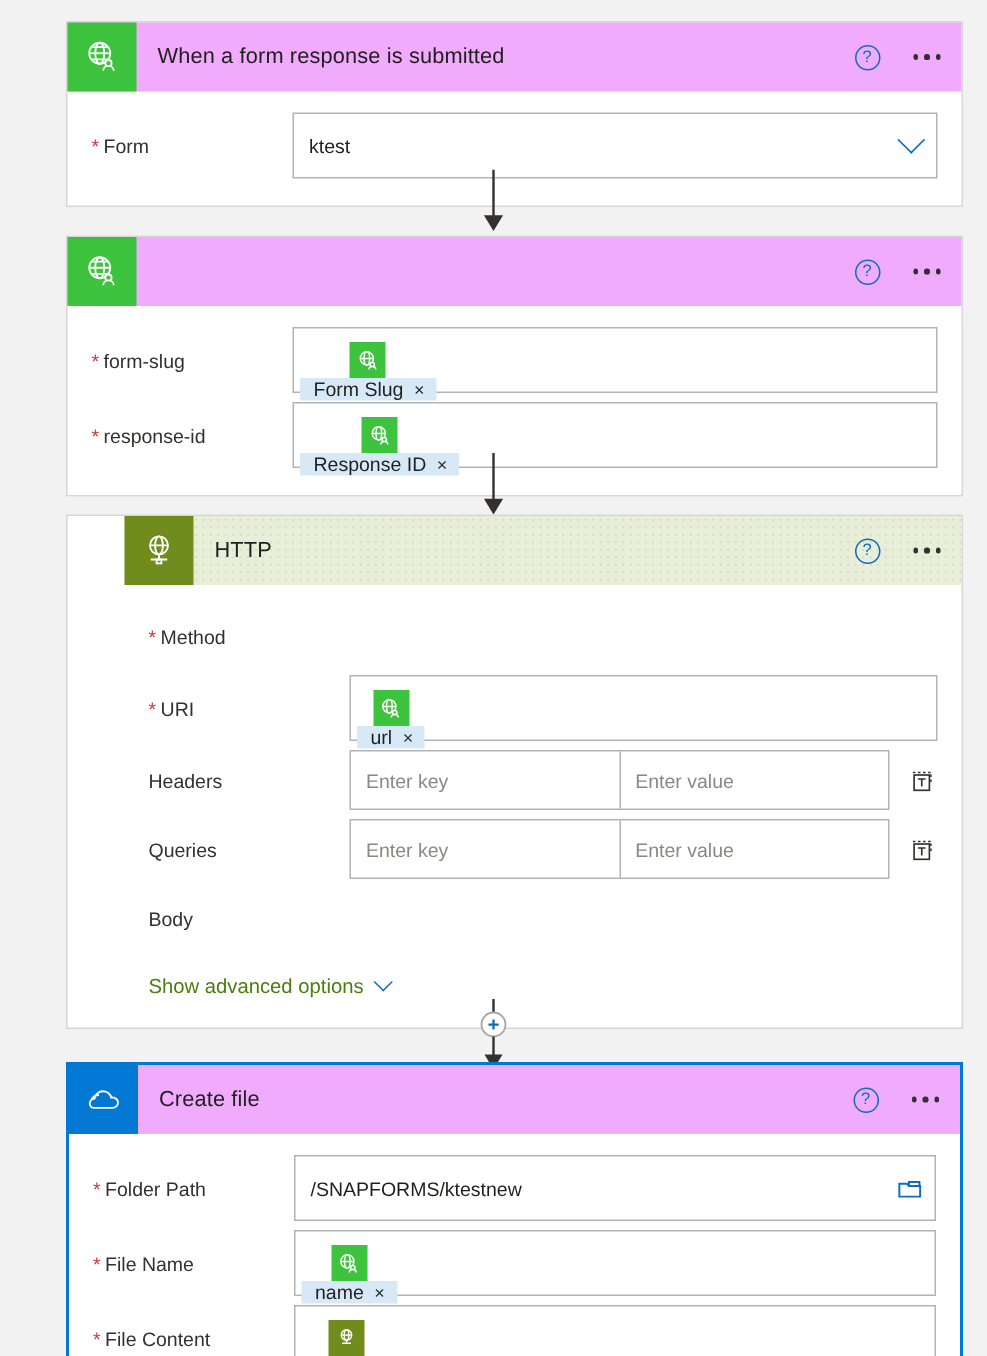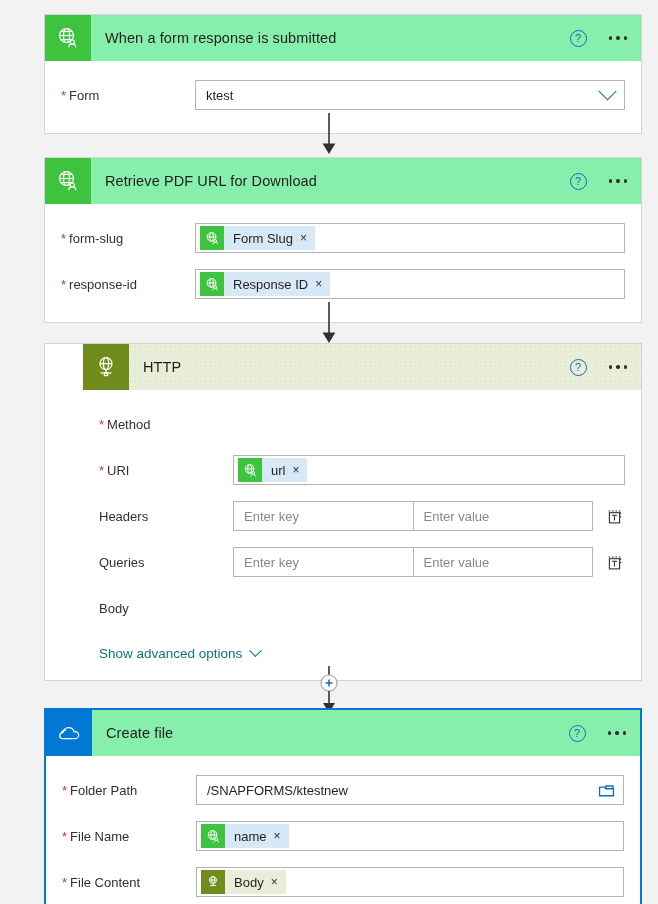--- a/index.html
+++ b/index.html
@@ -33,21 +33,21 @@
     left: 44px;
     width: 598px;
   }
 
   .card-header {
     height: 46px;
     display: flex;
     align-items: center;
     position: relative;
   }
-  .card-header.blue   { background: #86efac; }
+  .card-header.blue   { background: #f0abfc; }
   .card-header.green  {
     background: #e8eed8;
     background-image: radial-gradient(#d3dcbd 0.8px, transparent 0.9px);
     background-size: 5px 5px;
   }
 
   .hdr-icon {
     width: 46px;
     height: 46px;
     flex: 0 0 46px;
@@ -118,21 +118,21 @@
     align-items: baseline;
     gap: 3px;
     padding-right: 8px;
   }
   .req { color: #d13438; font-size: 13px; line-height: 1; }
 
   .field-control { flex: 1; display: flex; align-items: center; gap: 10px; }
 
   .input {
     flex: 1;
-    height: 30px;
+    height: 44px;
     border: 1px solid #b3b3b3;
     background: #fff;
     display: flex;
     align-items: center;
     padding: 0 10px;
     font-size: 13px;
     color: #201f1e;
     position: relative;
   }
   .input.tokenbox { padding: 0 4px; }
@@ -147,20 +147,21 @@
     transform: rotate(45deg) translate(-3px,-3px);
     cursor: pointer;
   }
 
   
   .token {
     display: inline-flex;
     align-items: center;
     height: 24px;
     cursor: pointer;
+    flex-direction: column;
   }
   .token-icon {
     width: 24px; height: 24px;
     display: flex;
     align-items: center;
     justify-content: center;
     flex: 0 0 24px;
   }
   .token-icon.green { background: #3dc33d; }
   .token-icon.olive { background: #6f8c1d; }
@@ -179,21 +180,21 @@
     font-size: 12px;
     color: #323130;
     line-height: 1;
     cursor: pointer;
   }
 
   
   .kv {
     flex: 1;
     display: flex;
-    height: 30px;
+    height: 40px;
     border: 1px solid #b3b3b3;
     background: #fff;
   }
   .kv .cell {
     flex: 1;
     display: flex;
     align-items: center;
     padding: 0 10px;
   }
   .kv .cell + .cell { border-left: 1px solid #b3b3b3; }
@@ -213,21 +214,21 @@
     width: 18px; height: 16px;
     display: flex; align-items: center; justify-content: center;
     cursor: pointer;
   }
 
   .advanced-link {
     margin-top: 12px;
     display: inline-flex;
     align-items: center;
     gap: 9px;
-    color: #0f766e;
+    color: #4d7c0f;
     font-size: 13.5px;
     cursor: pointer;
   }
   .advanced-link .chev-sm {
     width: 9px; height: 9px;
     border-right: 1.6px solid #0f6cbd;
     border-bottom: 1.6px solid #0f6cbd;
     transform: rotate(45deg) translate(-2px,-2px);
   }
 
@@ -299,21 +300,20 @@
         <svg width="24" height="24" viewBox="0 0 24 24" fill="none" stroke="#ffffff" stroke-width="1.2">
           <circle cx="10.5" cy="9.5" r="7"></circle>
           <ellipse cx="10.5" cy="9.5" rx="3" ry="7"></ellipse>
           <line x1="3.5" y1="9.5" x2="17.5" y2="9.5"></line>
           <line x1="4.6" y1="5.4" x2="16.4" y2="5.4"></line>
           <line x1="4.6" y1="13.6" x2="16.4" y2="13.6"></line>
           <circle cx="16.3" cy="16.1" r="2.1" fill="#3dc33d"></circle>
           <path d="M12.8 21.2c0-2 1.6-3.3 3.5-3.3s3.5 1.3 3.5 3.3" fill="#3dc33d"></path>
         </svg>
       </div>
-      <div class="hdr-title">Retrieve PDF URL for Download</div>
       <div class="hdr-actions">
         <div class="help-icon">?</div>
         <div class="ellipsis-icon">
             <i></i>
             <i></i>
             <i></i>
           </div>
       </div>
     </div>
     <div class="card-body">

